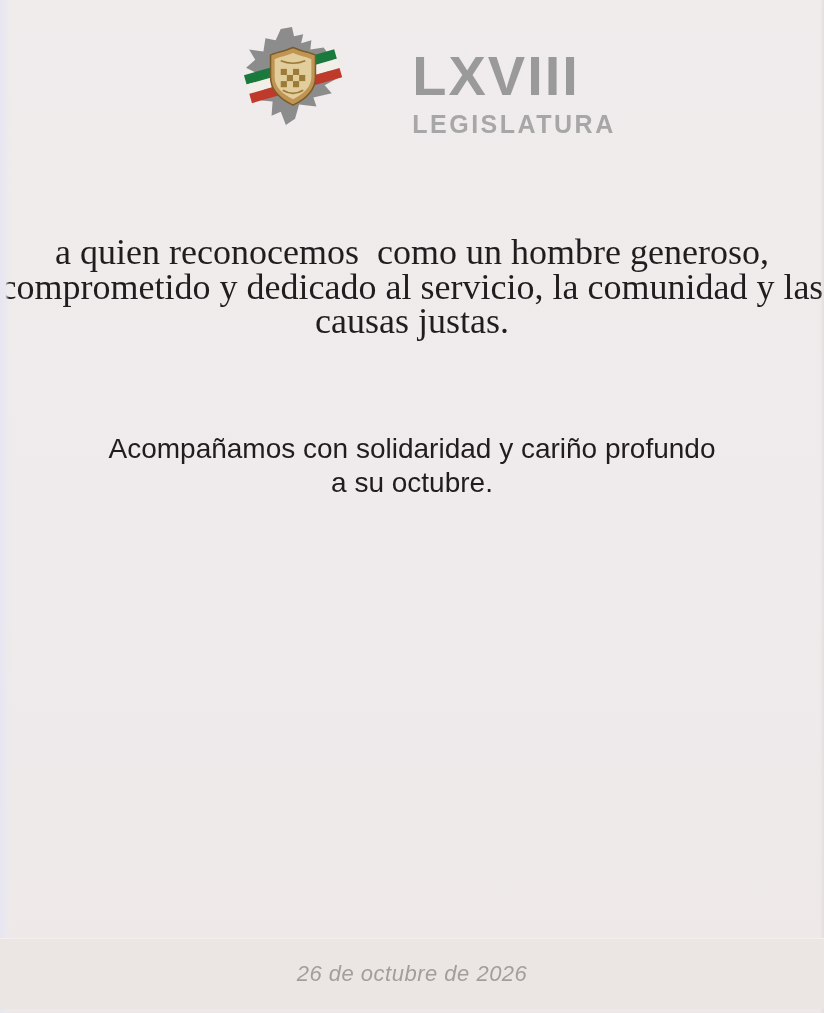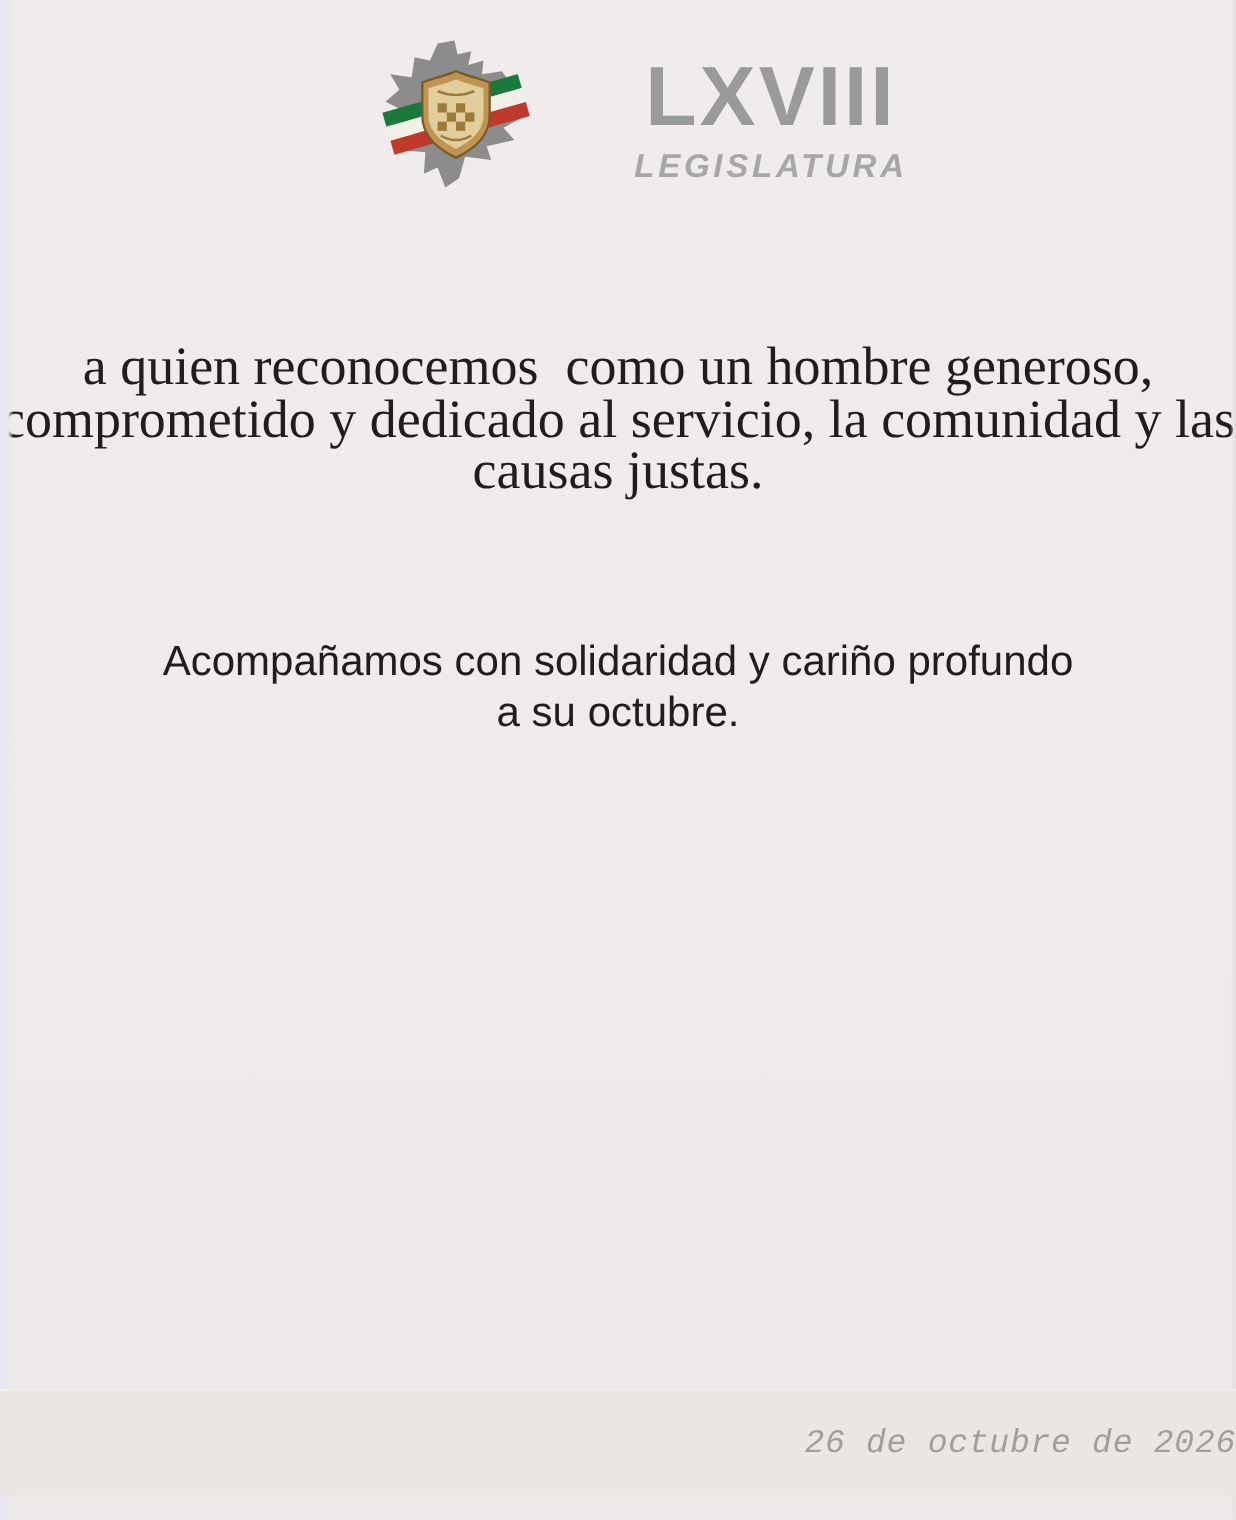--- a/index.html
+++ b/index.html
@@ -47,34 +47,33 @@
     margin-top: 3px;
     font-family: "Liberation Serif", "DejaVu Serif", serif;
     font-weight: 700;
     font-size: 12.5px;
     line-height: 15px;
     letter-spacing: 0.2px;
     color: #26242e;
     white-space: pre-wrap;
   }
   .legis-block {
-    margin-top: 12px;
-    text-align: center;
+    margin-top: 24px;
+    text-align: left;
   }
   .legis-number {
     font-size: 56px;
     font-weight: 800;
     letter-spacing: 2px;
     line-height: 52px;
     color: #9b9a9b;
   }
   .legis-label {
     margin-top: 8px;
-    font-size: 22px;
-    font-style: italic;
+    font-size: 25px;
     font-weight: 700;
     letter-spacing: 2.5px;
     color: #a8a7a8;
   }
 
   
   .content {
     text-align: center;
     white-space: pre-wrap;
   }
@@ -103,29 +102,28 @@
   .condolence {
     margin-top: 39px !important;
     font-size: 28px;
     line-height: 34.5px;
     color: #201d1e;
   }
 
   
   .footer-strip {
     position: absolute;
-    left: 0; bottom: 16px;
+    left: 0; bottom: 4px;
     width: 100%;
     height: 70px;
     background: #ebe6e4;
     border-top: 1px solid #f3efee;
     display: flex;
     align-items: center;
-    justify-content: flex-end;
-    font-family: Liberation Mono, monospace;
+    justify-content: center;
   }
   .date {
     margin: 0;
     font-size: 22px;
     font-style: italic;
     color: #a39e9b;
     letter-spacing: 0.5px;
   }
 </style>
 </head>

